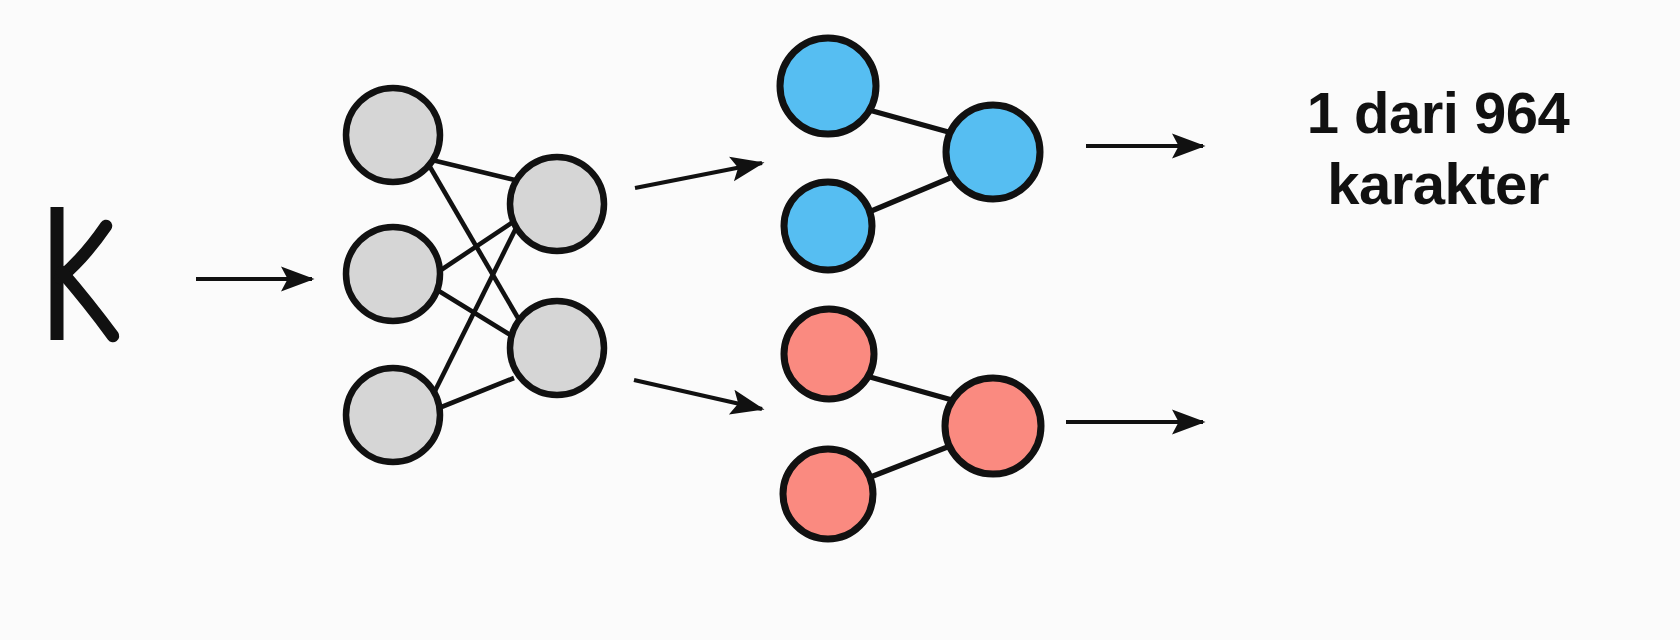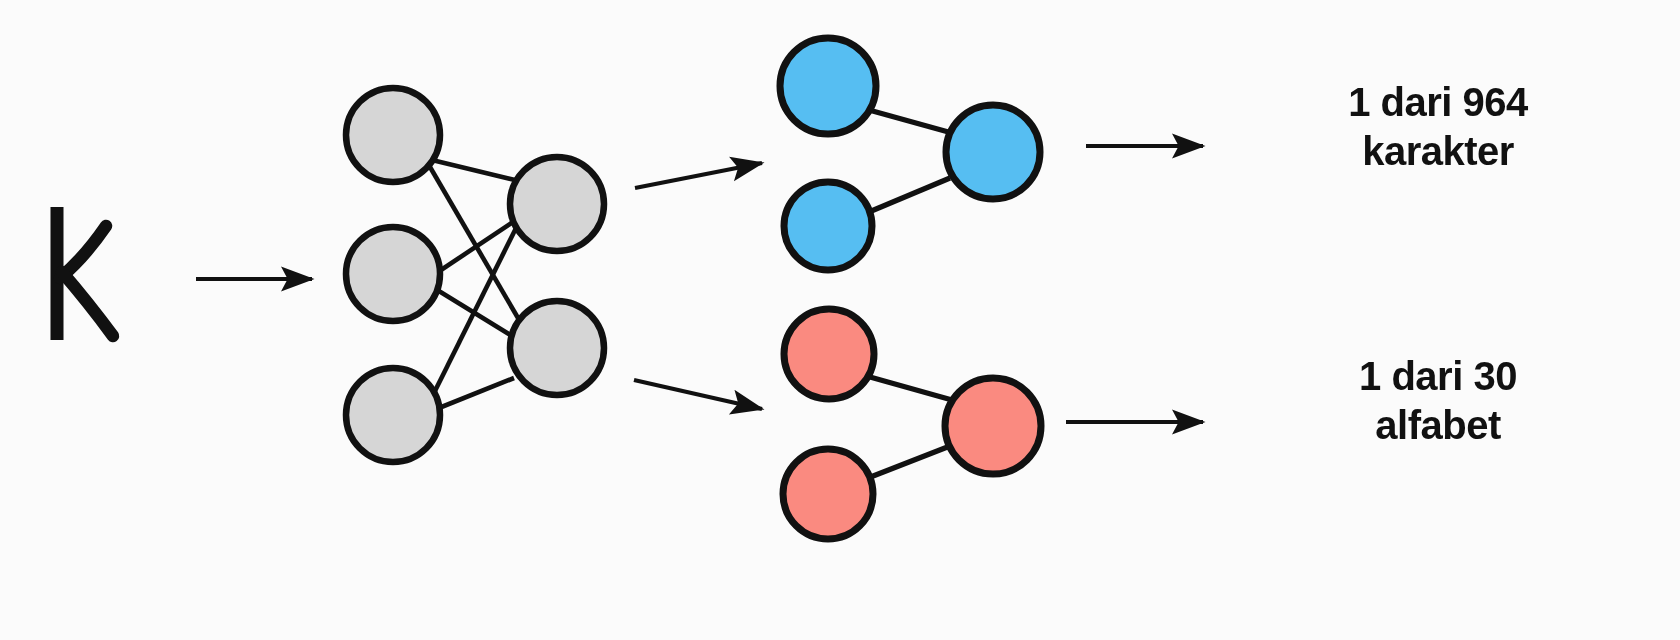--- a/index.html
+++ b/index.html
@@ -19,21 +19,21 @@
     position: absolute;
     left: 0;
     top: 0;
     width: 1680px;
     height: 640px;
   }
   .label-block {
     position: absolute;
     font-family: "Liberation Sans", sans-serif;
     font-weight: 700;
-    font-size: 40px;
+    font-size: 58px;
     line-height: 1.22;
     color: #111111;
     letter-spacing: -0.5px;
     text-align: center;
     white-space: pre-line;
     -webkit-font-smoothing: antialiased;
   }
   #label-characters {
     left: 1218px;
     top: 78px;
@@ -112,16 +112,14 @@
       <circle cx="828" cy="494" r="45" fill="#fa8a80" stroke="#111111" stroke-width="7"></circle>
       <circle cx="993" cy="426" r="48" fill="#fa8a80" stroke="#111111" stroke-width="7"></circle>
     </g>
 
     <line x1="1066" y1="422" x2="1203" y2="422" stroke="#111111" stroke-width="4.2" marker-end="url(#arrowhead)"></line>
   </svg>
 
   <div class="label-block" id="label-characters">1 dari 964
 karakter</div>
 
-  <div class="label-block" id="label-alphabets">1 dari 30
-alfabet</div>
 
 </div>
 
 </body></html>

